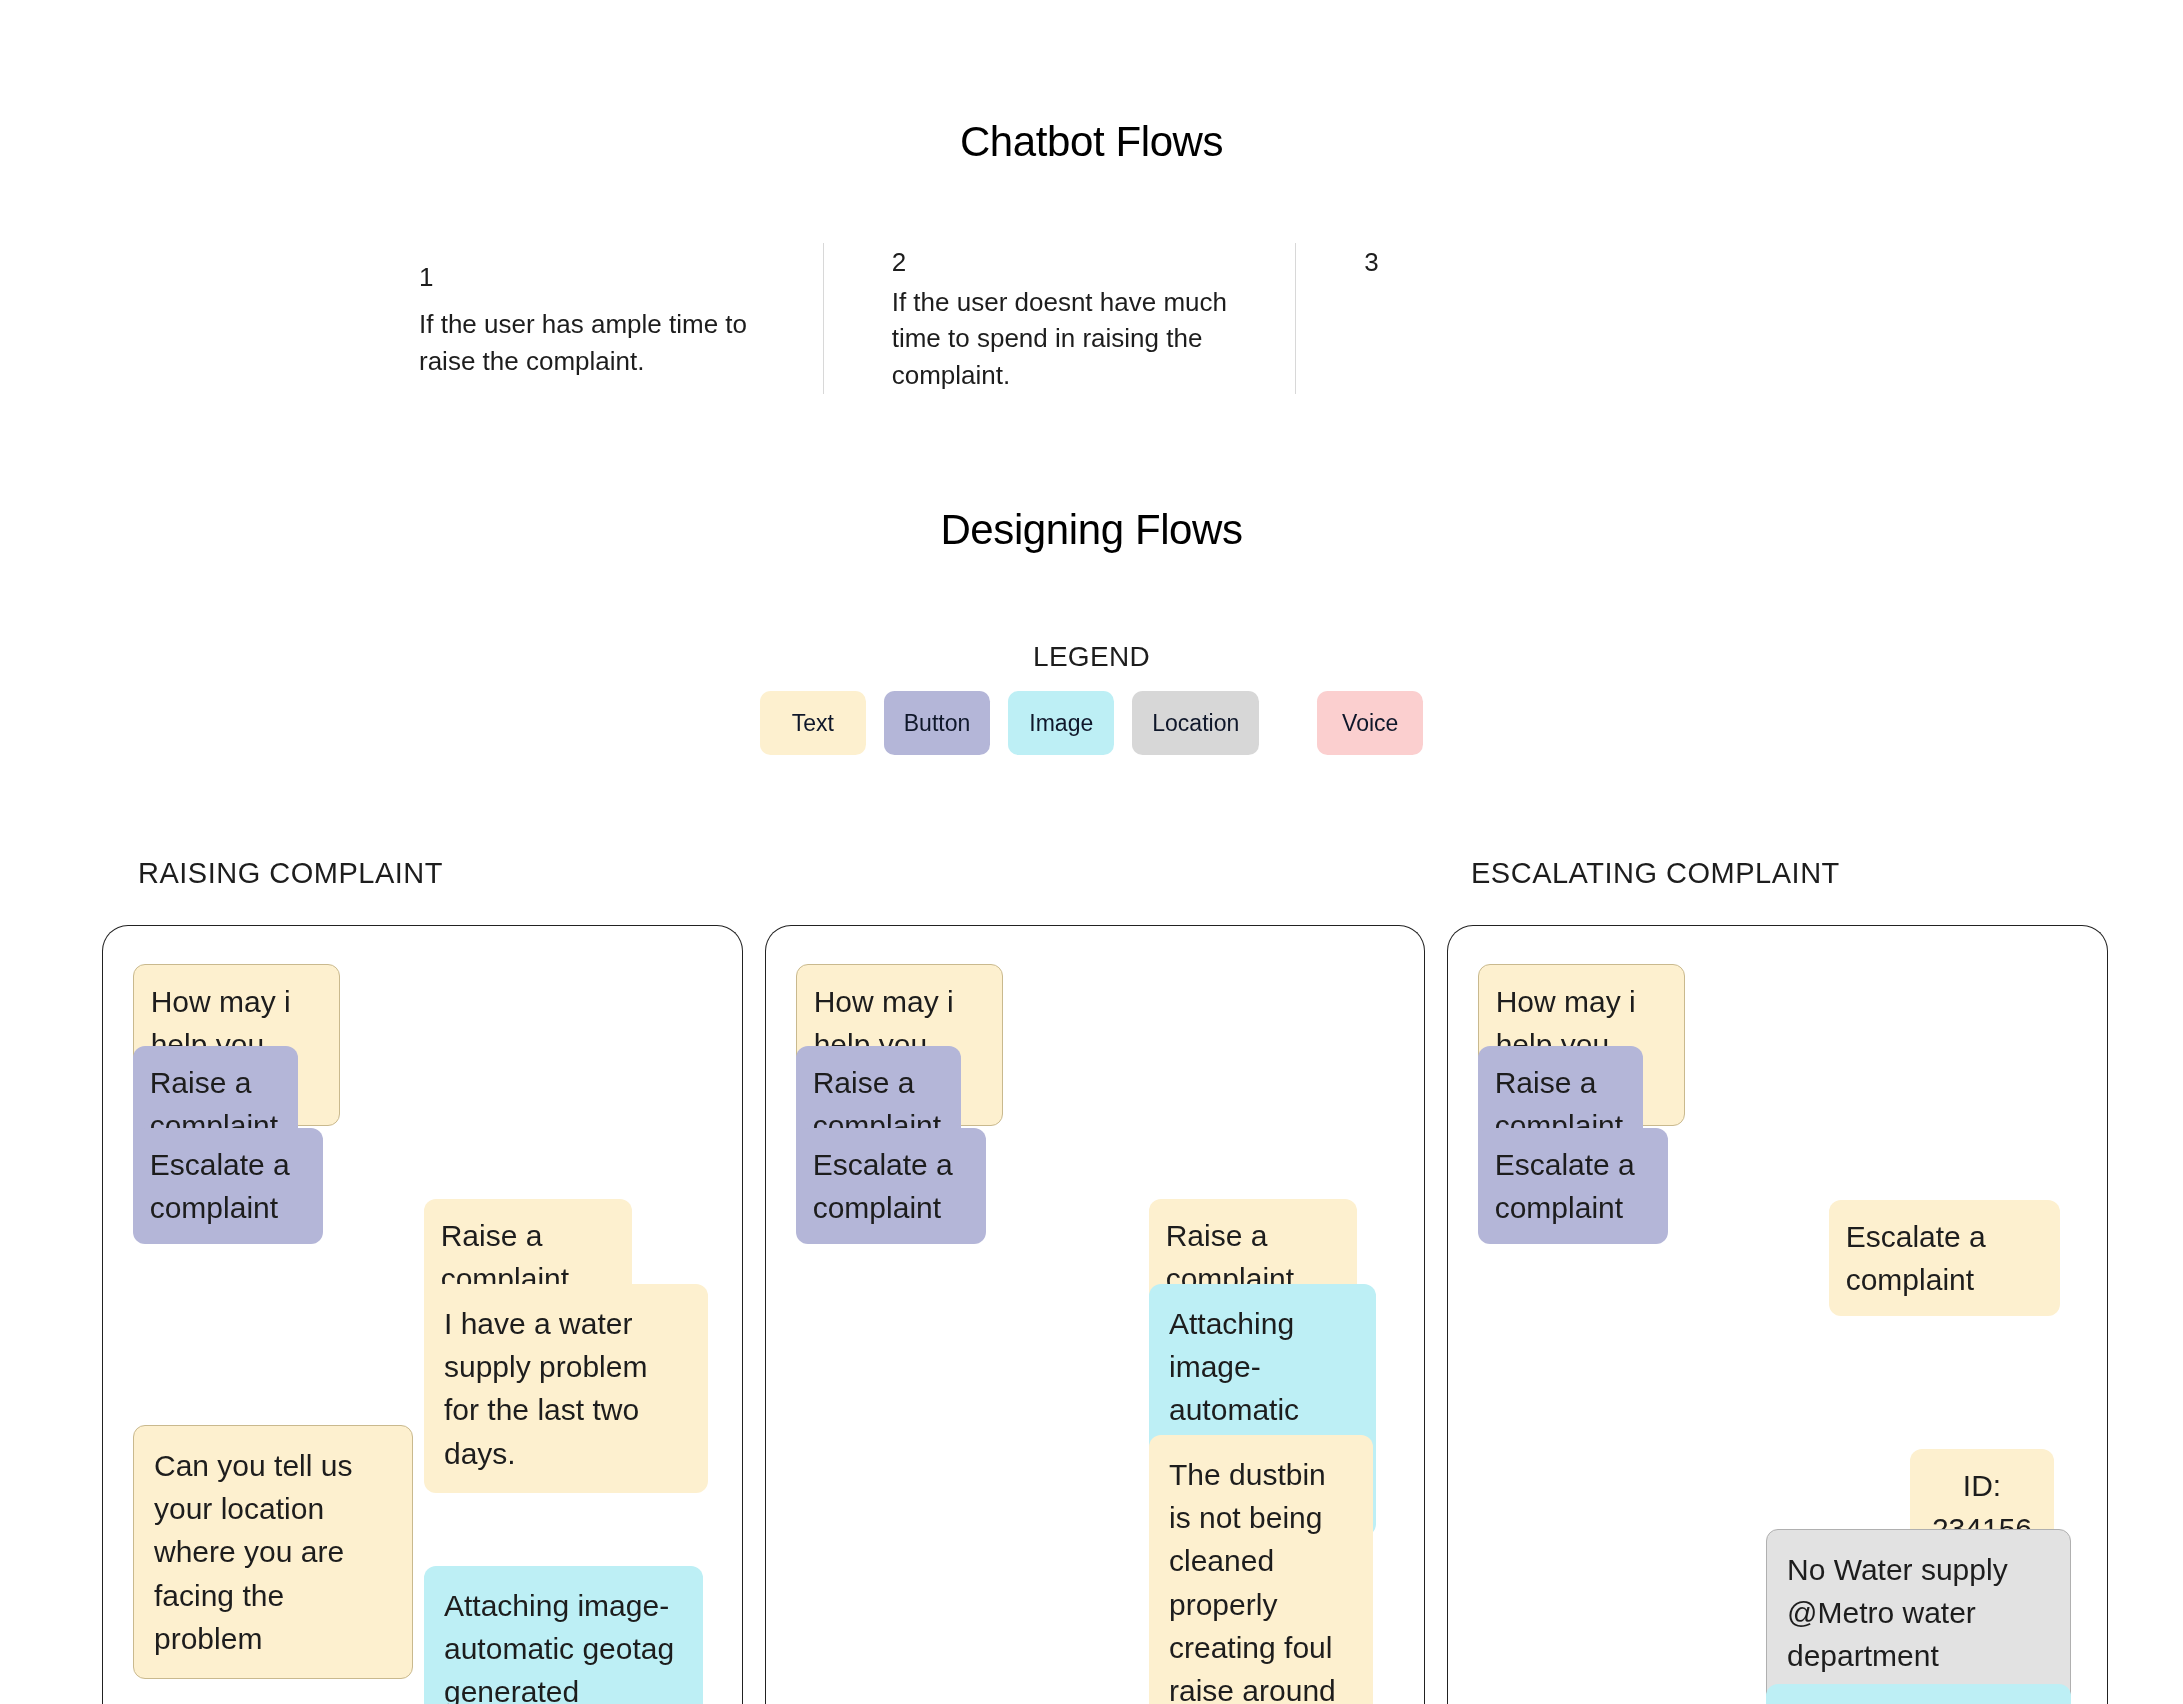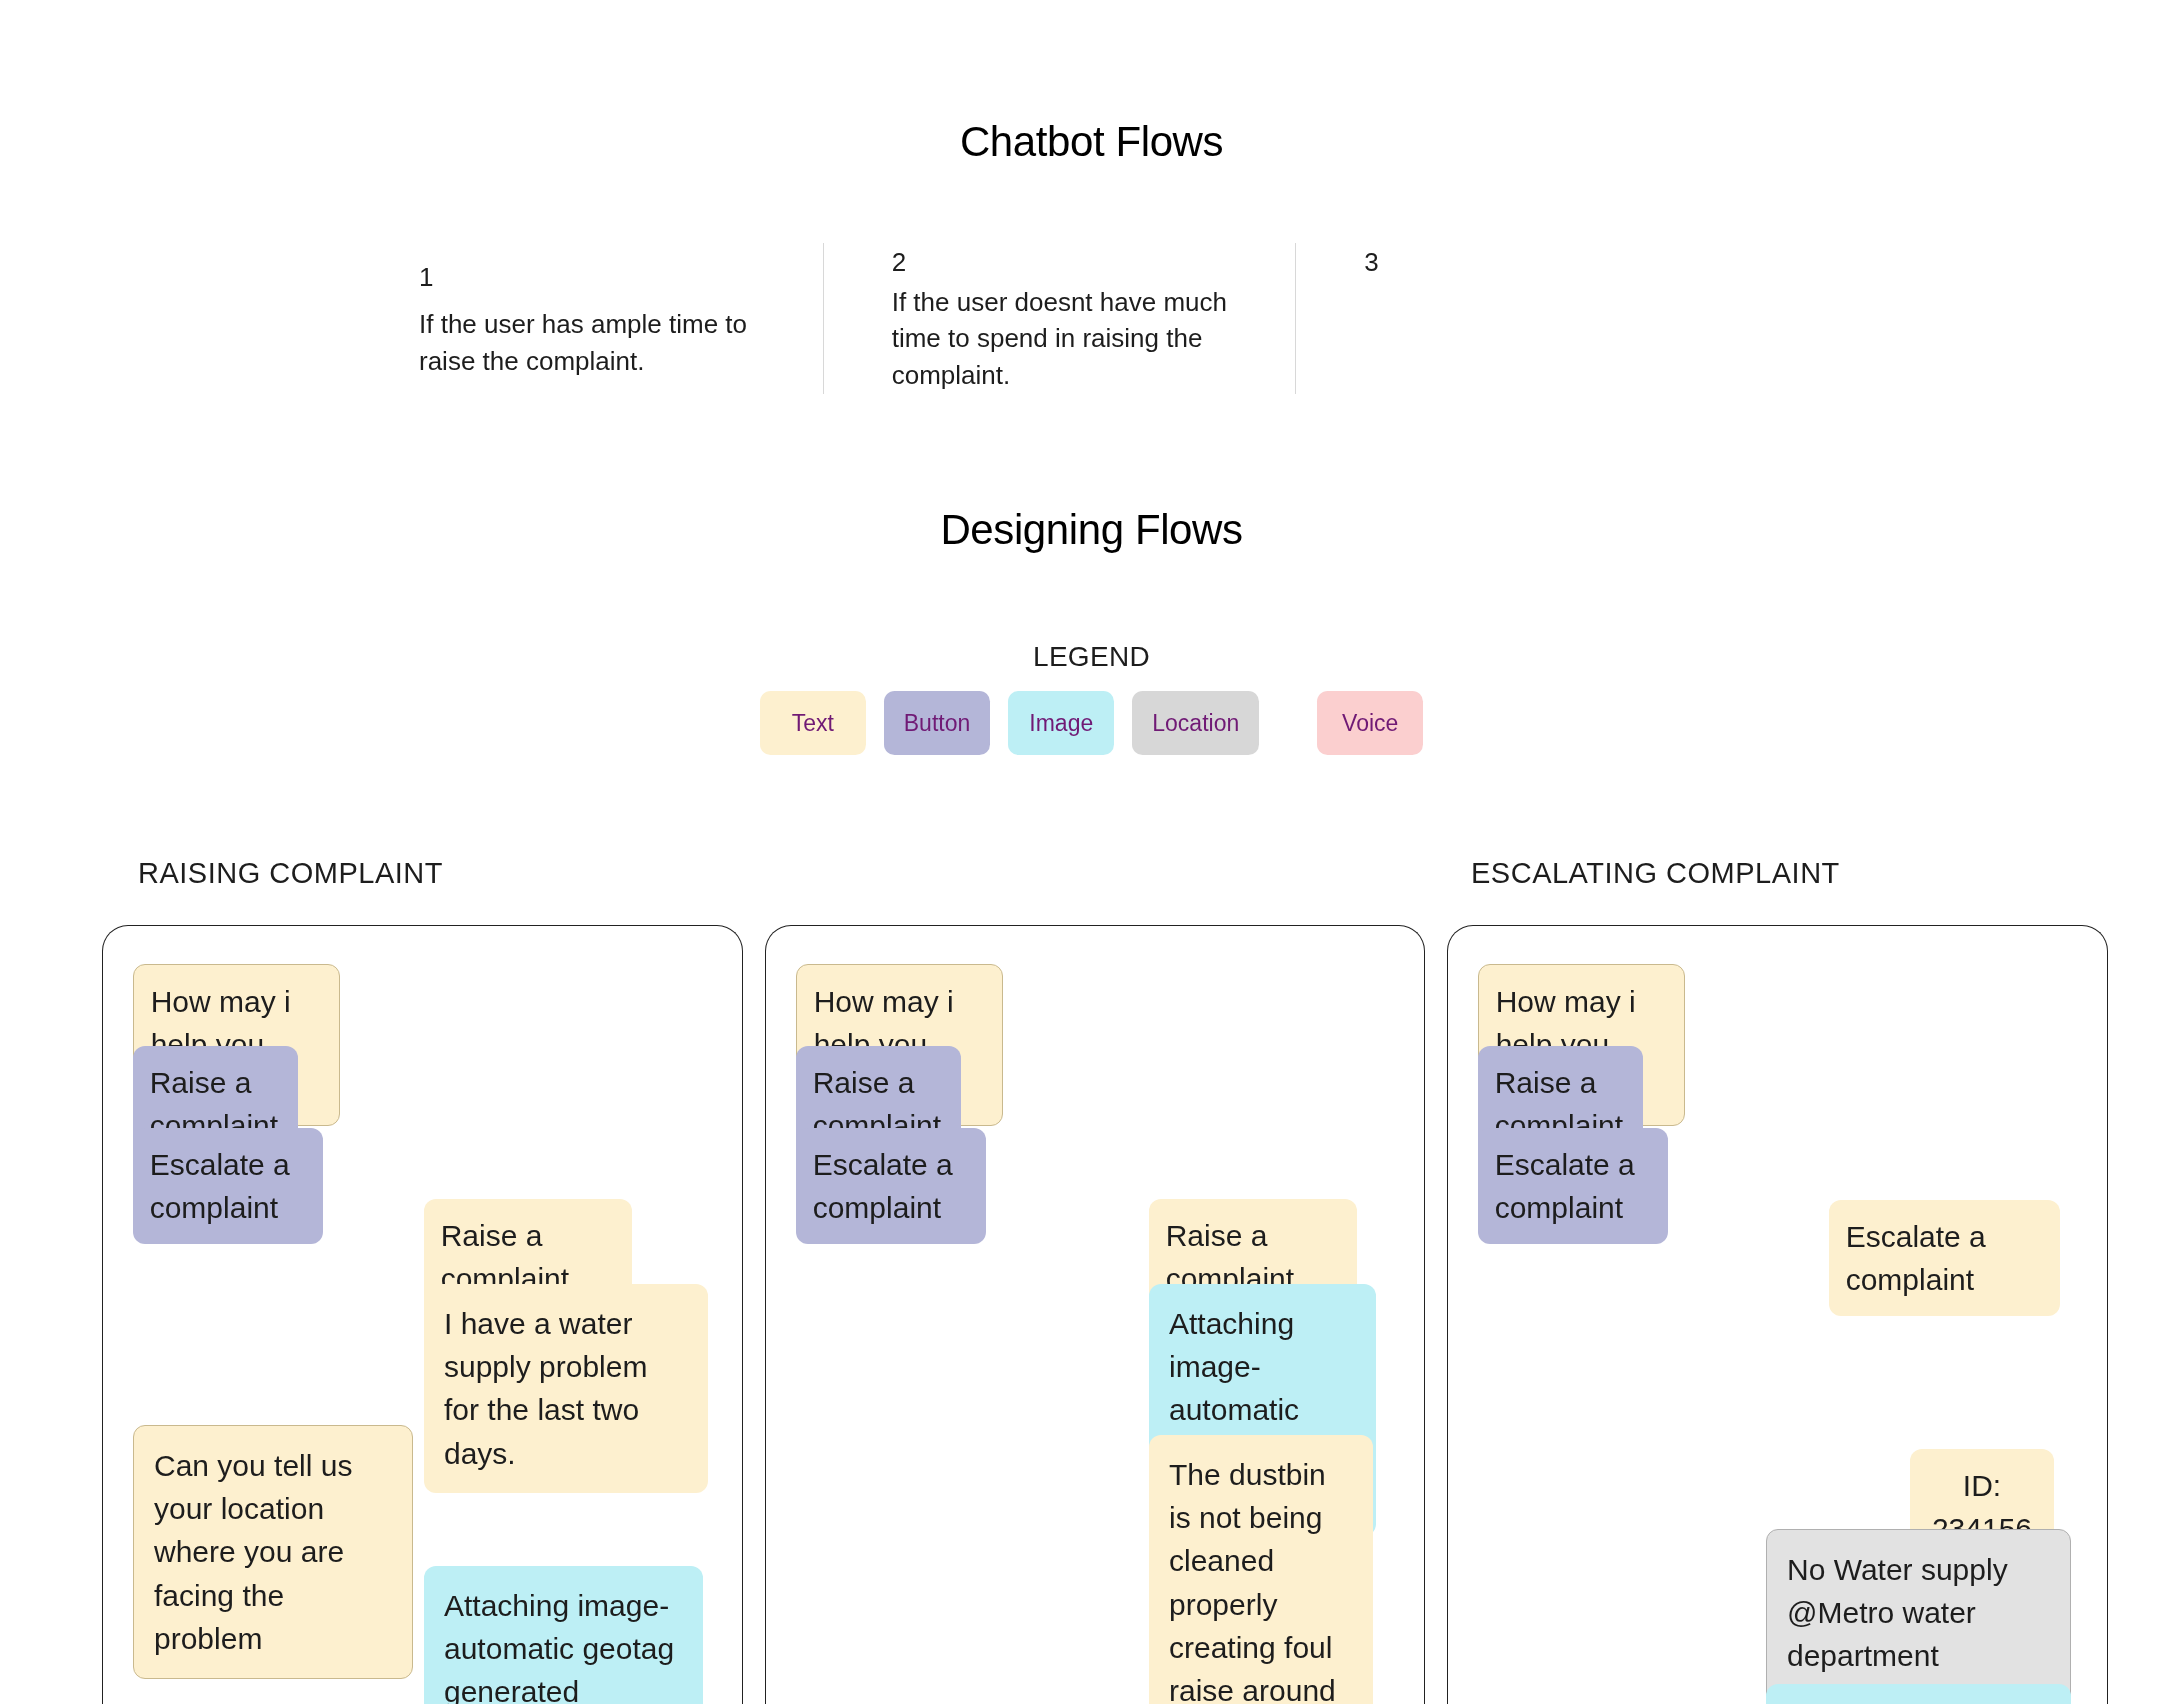--- a/index.html
+++ b/index.html
@@ -84,21 +84,21 @@
     gap: 18px;
   }
   .legend-chip {
     min-width: 106px;
     height: 64px;
     border-radius: 10.6px;
     display: flex;
     align-items: center;
     justify-content: center;
     font-size: 23px;
-    color: #701a75;
+    color: #0f172a;
     padding: 0 20px;
   }
   .chip-text     { background: #fdf0cf; }
   .chip-button   { background: #b4b6d8; }
   .chip-image    { background: #bdeff5; }
   .chip-location { background: #d7d7d7; }
   .chip-voice    { background: #fbcfcf; margin-left: 40px; }
 
   
   .flow-header {

